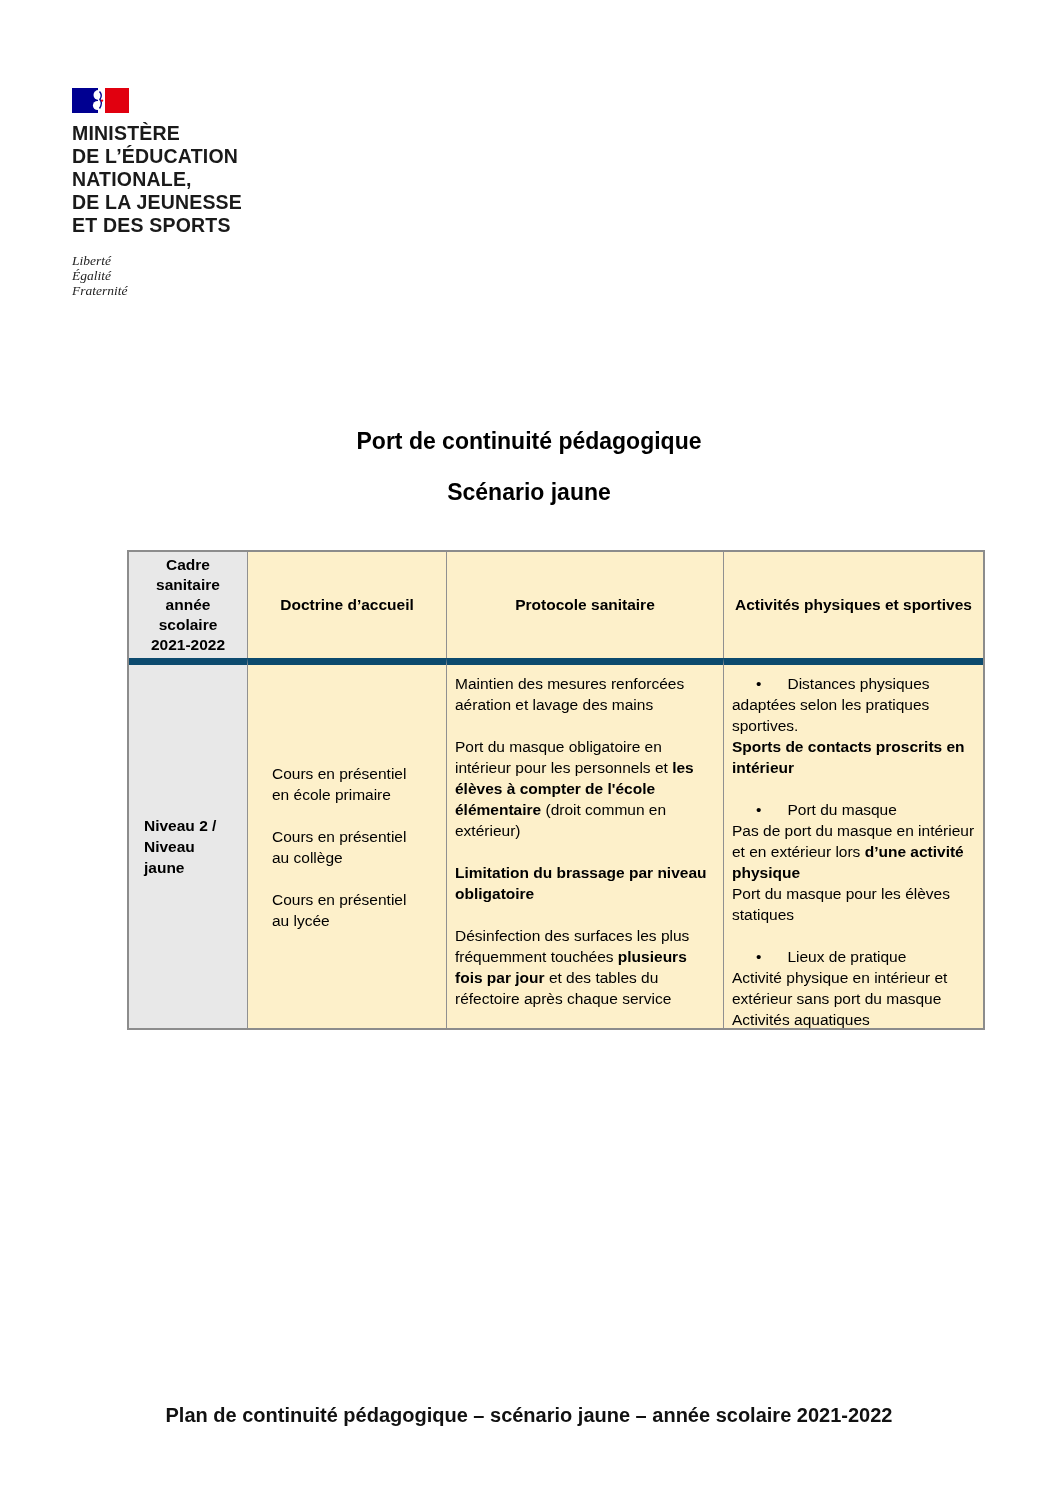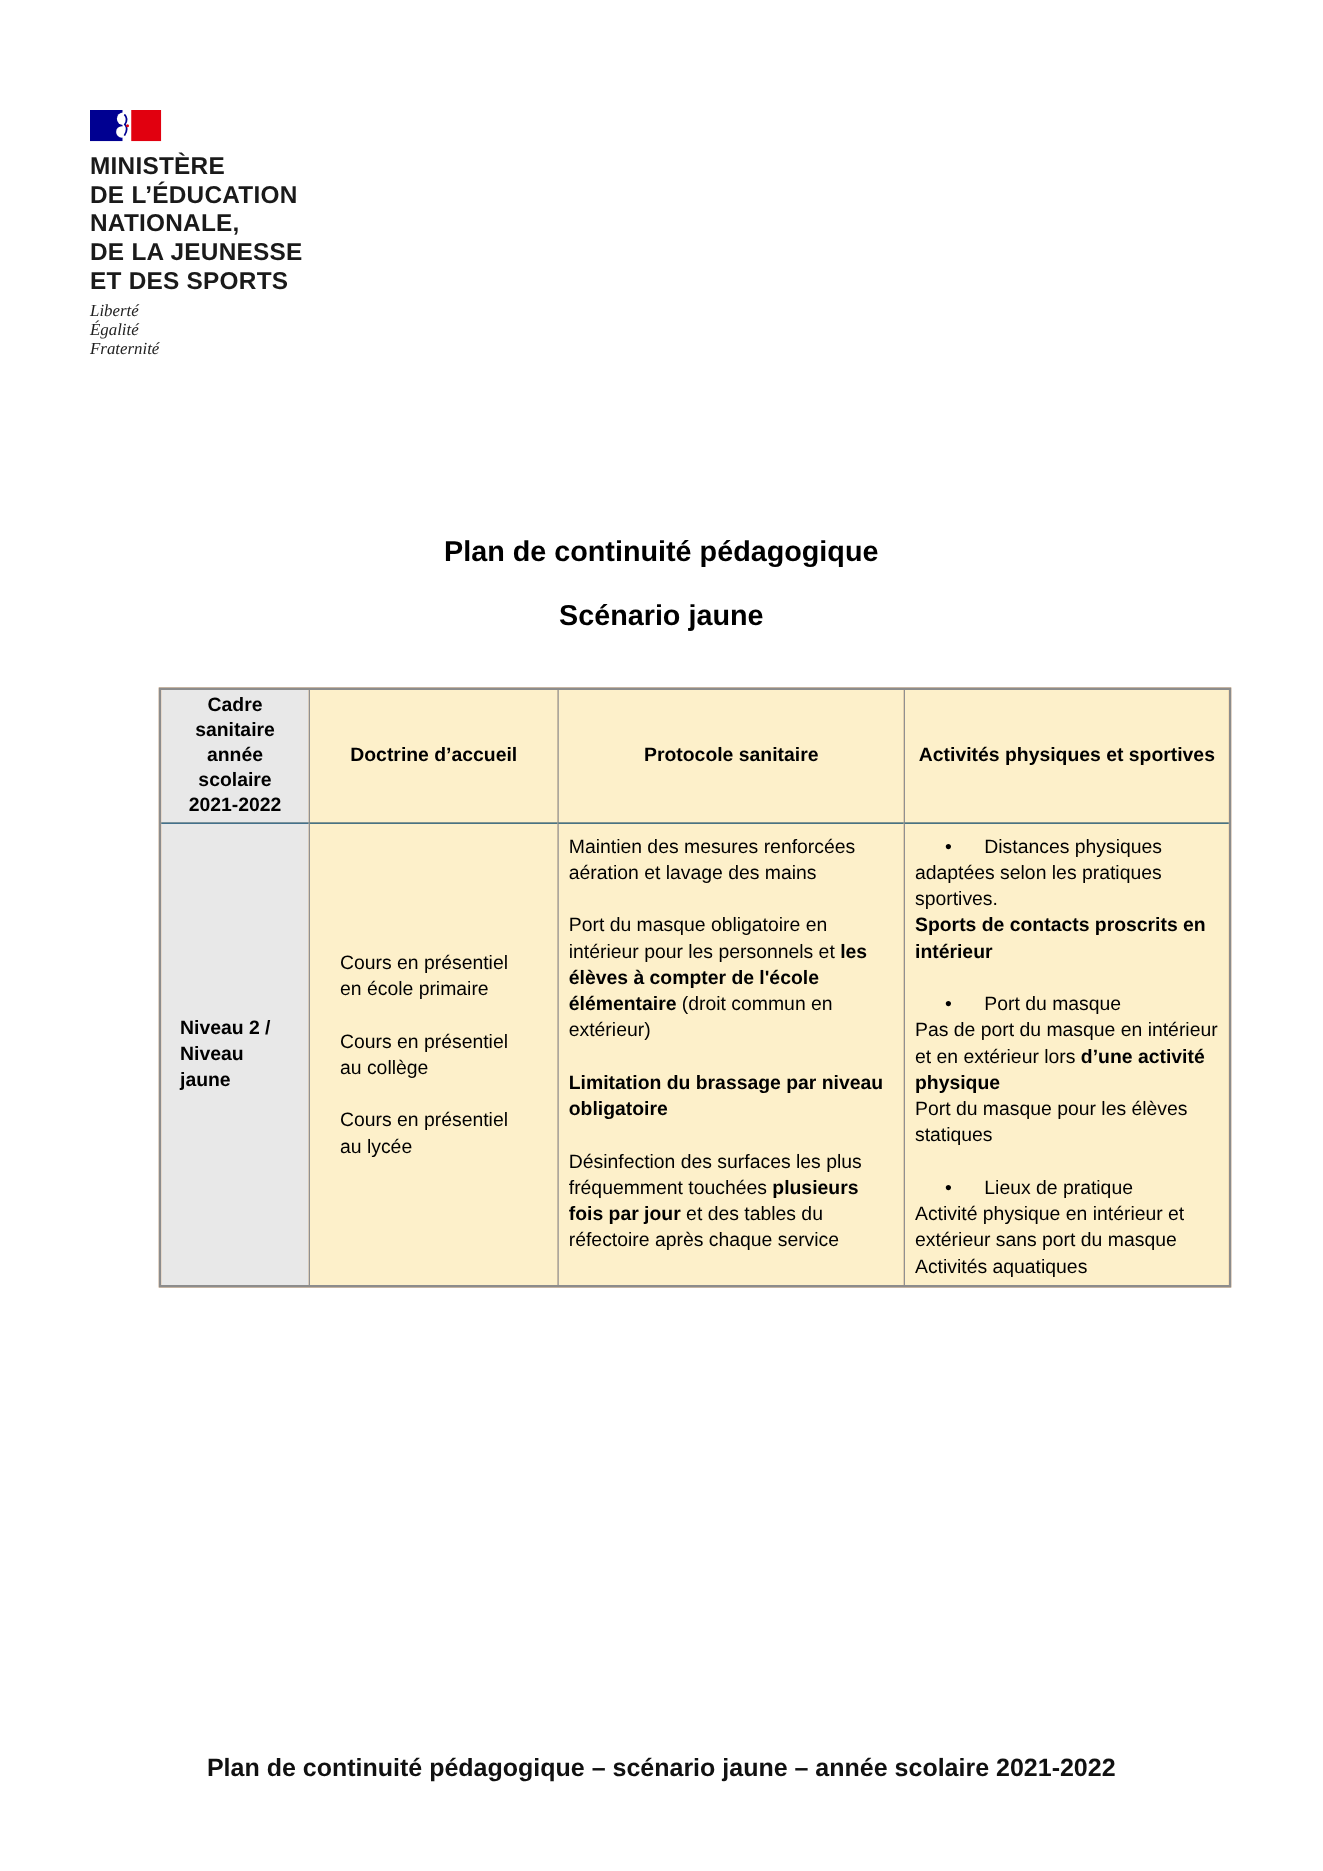--- a/index.html
+++ b/index.html
@@ -9,37 +9,37 @@
     background:#ffffff;
     font-family:"Liberation Sans", sans-serif;
     color:#000;
     overflow:hidden;
   }
 
   
   .logo{position:absolute;left:72px;top:88px;}
   .flag{display:block;}
   .ministry{margin-top:9px;font-weight:bold;font-size:19.5px;line-height:23px;color:#1a1a1a;letter-spacing:.2px;}
-  .motto{margin-top:4px;font-family:"Liberation Serif", serif;font-style:italic;font-size:13.5px;line-height:15px;color:#222;}
+  .motto{margin-top:16px;font-family:"Liberation Serif", serif;font-style:italic;font-size:13.5px;line-height:15px;color:#222;}
 
   
   .title-block{position:absolute;left:0;top:428px;width:100%;text-align:center;}
   .title-line1{font-size:23px;font-weight:bold;margin:0;}
   .title-line2{font-size:23px;font-weight:bold;margin:24px 0 0 0;}
 
   
   .doc-table{
     position:absolute;left:127px;top:550px;
     display:grid;
     grid-template-columns:118px 199px 277px 260px;
     grid-template-rows:106px 370px;
     border:2px solid #8c8c8c;
     background:#fdba74;
   }
-  .cell{border-left:1px solid #909090;border-top:1px solid #0c4a6e;box-sizing:border-box;overflow:hidden;}
+  .cell{border-left:1px solid #909090;border-top:7px solid #0c4a6e;box-sizing:border-box;overflow:hidden;}
   .cell.first-col{border-left:none;}
   .cell.first-row{border-top:none;}
   .th{
     display:flex;align-items:center;justify-content:center;
     text-align:center;font-weight:bold;font-size:15.5px;line-height:20px;
     padding:3px 8px;background:#fdf0ca;
   }
   .grey{background:#e8e8e8;}
   .cream{background:#fdf0ca;}
 
@@ -80,21 +80,21 @@
       <div>ET DES SPORTS</div>
     </div>
     <div class="motto">
       <div>Liberté</div>
       <div>Égalité</div>
       <div>Fraternité</div>
     </div>
   </div>
 
   <div class="title-block">
-    <p class="title-line1">Plan de continuité pédagogique</p>
+    <p class="title-line1">Port de continuité pédagogique</p>
     <p class="title-line2">Scénario jaune</p>
   </div>
 
   <div class="doc-table">
     <div class="cell first-col first-row th grey">Cadre sanitaire année scolaire 2021-2022</div>
     <div class="cell first-row th cream">Doctrine d’accueil</div>
     <div class="cell first-row th cream">Protocole sanitaire</div>
     <div class="cell first-row th cream">Activités physiques et sportives</div>
 
     <div class="cell first-col grey cell-level">

